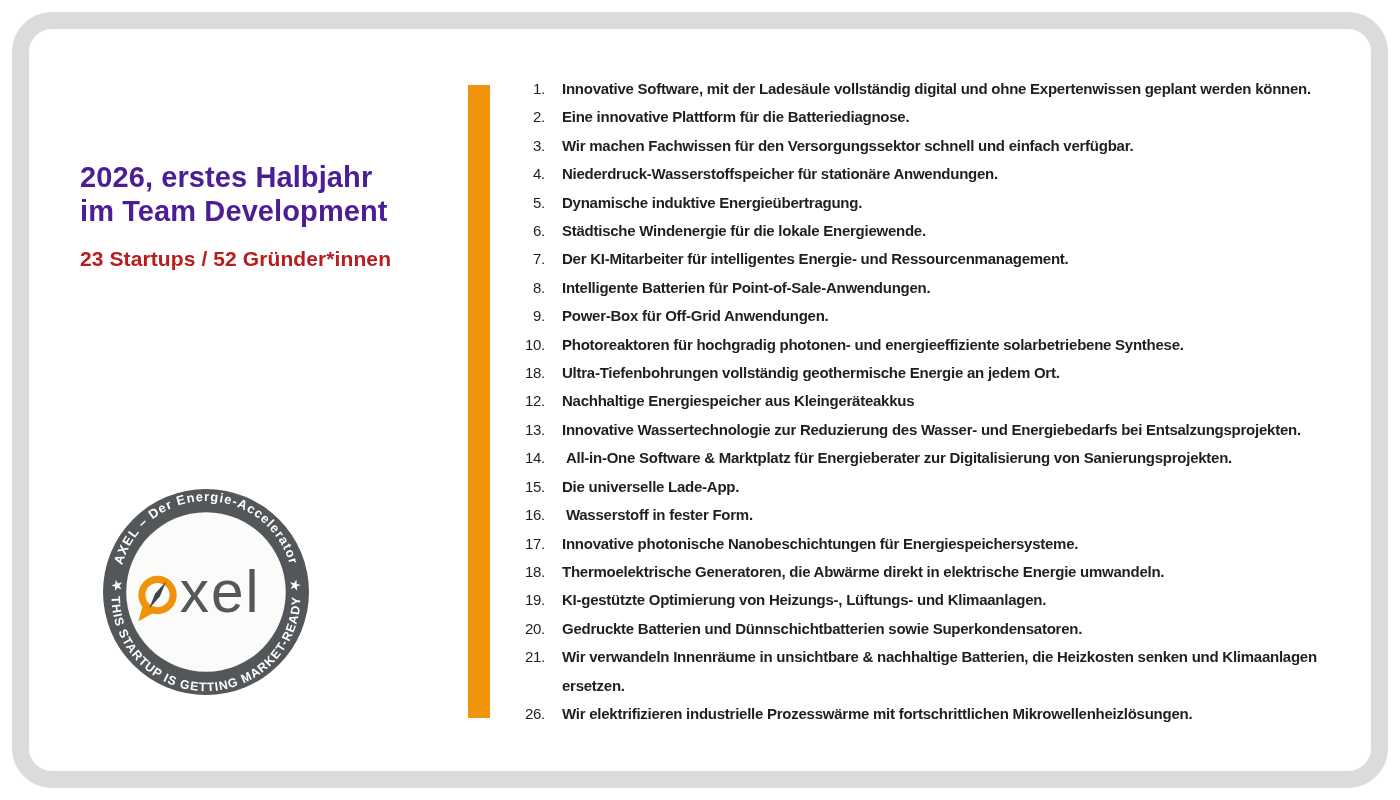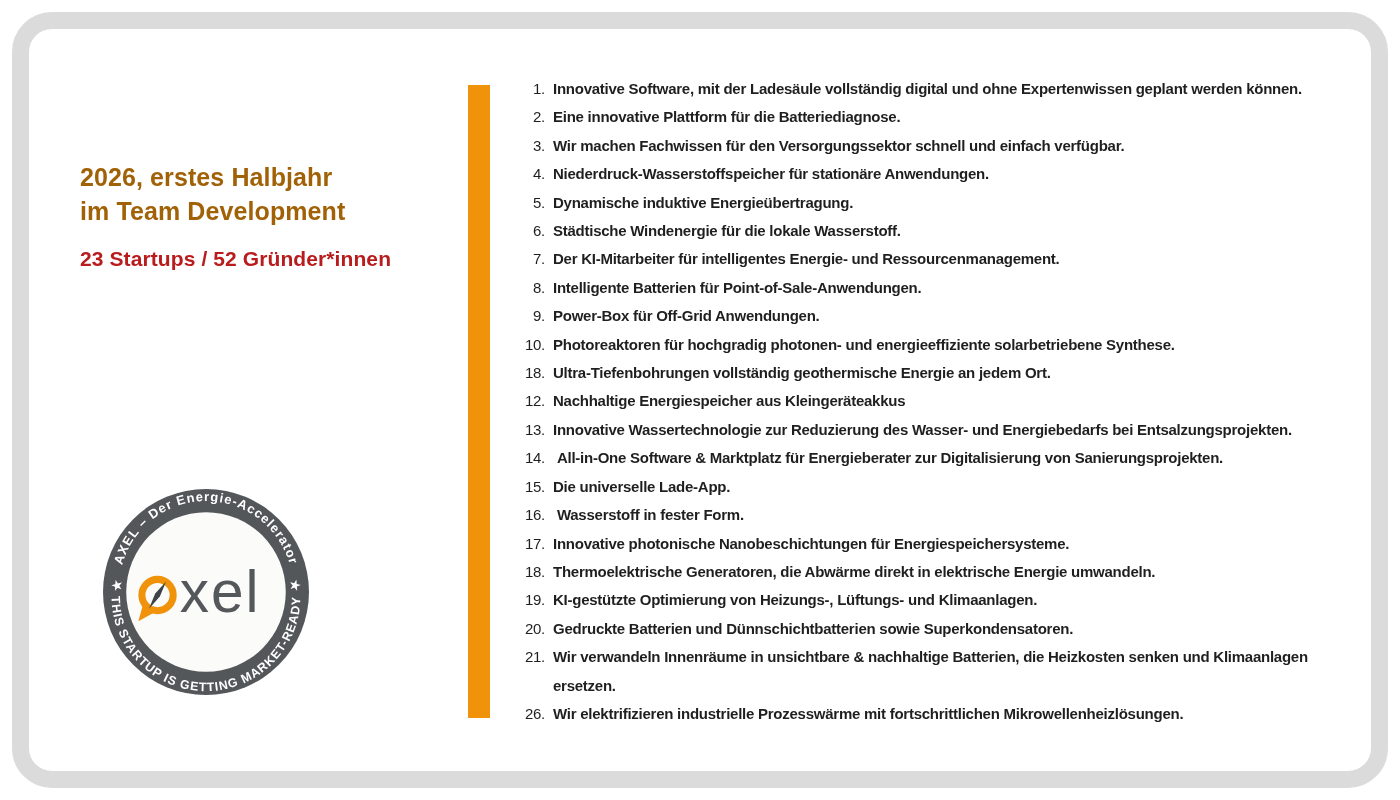--- a/index.html
+++ b/index.html
@@ -20,23 +20,23 @@
     height: 776px;
     box-sizing: border-box;
     border: 17px solid #dbdbdb;
     border-radius: 40px;
     background: #ffffff;
   }
   .title-block {
     position: absolute;
     left: 80px;
     top: 160px;
-    font-size: 25px;
-    font-weight: 700;
-    color: #a16207;
+    font-size: 29px;
+    font-weight: 700;
+    color: #4c1d95;
     line-height: 34px;
     letter-spacing: 0.1px;
   }
   .subtitle {
     position: absolute;
     left: 80px;
     top: 247px;
     font-size: 21px;
     font-weight: 700;
     color: #b91c1c;
@@ -67,21 +67,21 @@
     display: flex;
     align-items: flex-start;
   }
   .startup-list .num {
     flex: 0 0 34px;
     text-align: right;
     font-weight: 400;
   }
   .startup-list .txt {
     width: 795px;
-    margin-left: 8px;
+    margin-left: 17px;
     font-weight: 700;
     white-space: pre-wrap;
   }
   .badge {
     position: absolute;
     left: 102px;
     top: 488px;
     width: 208px;
     height: 208px;
   }
@@ -131,21 +131,21 @@
     <li>
       <span class="num">4.</span>
       <span class="txt">Niederdruck-Wasserstoffspeicher für stationäre Anwendungen.</span>
     </li>
     <li>
       <span class="num">5.</span>
       <span class="txt">Dynamische induktive Energieübertragung.</span>
     </li>
     <li>
       <span class="num">6.</span>
-      <span class="txt">Städtische Windenergie für die lokale Wasserstoff.</span>
+      <span class="txt">Städtische Windenergie für die lokale Energiewende.</span>
     </li>
     <li>
       <span class="num">7.</span>
       <span class="txt">Der KI-Mitarbeiter für intelligentes Energie- und Ressourcenmanagement.</span>
     </li>
     <li>
       <span class="num">8.</span>
       <span class="txt">Intelligente Batterien für Point-of-Sale-Anwendungen.</span>
     </li>
     <li>

